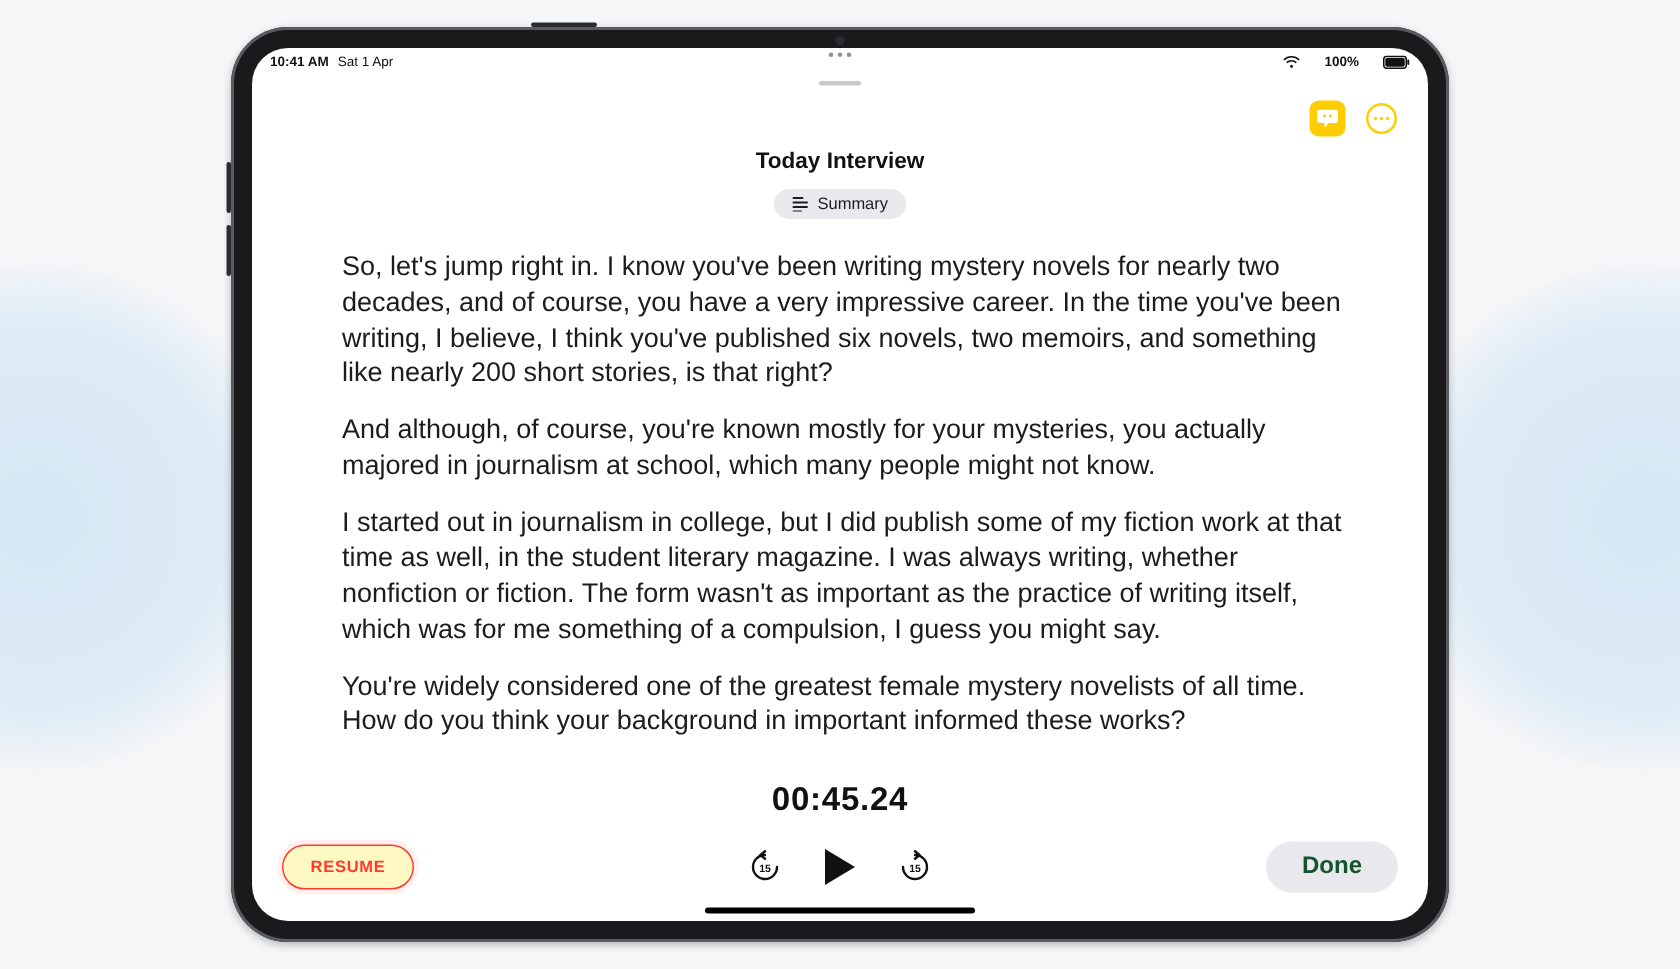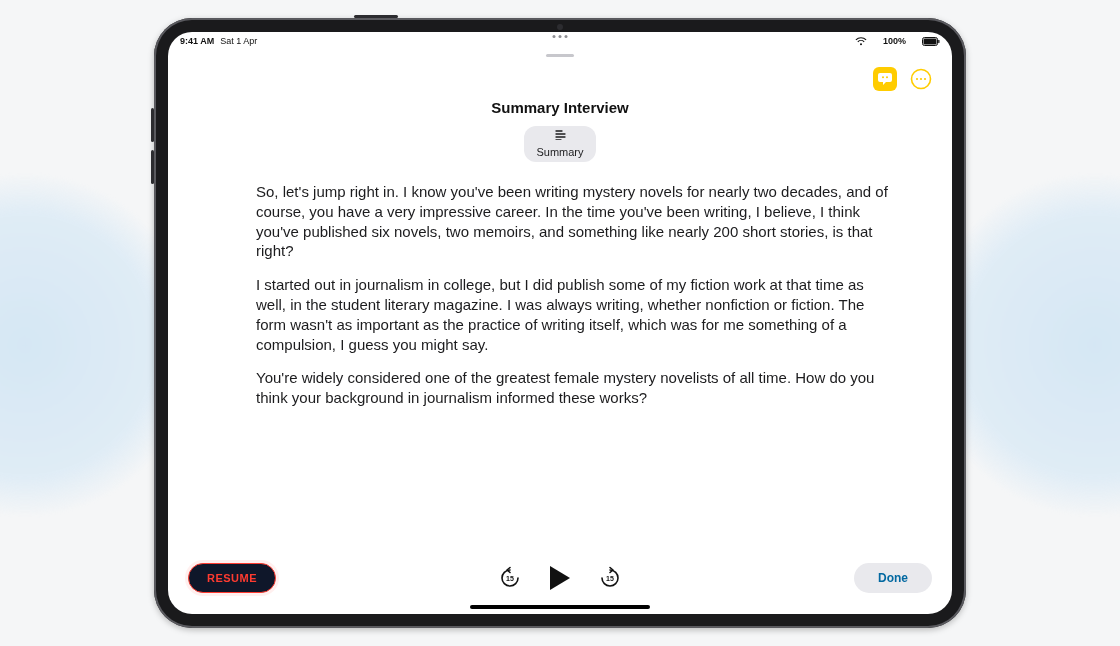--- a/index.html
+++ b/index.html
@@ -132,27 +132,26 @@
     display: inline-flex;
     align-items: center;
     gap: 6px;
     background: #e9e9ed;
     border-radius: 12px;
     padding: 4px 12px;
     margin-top: 10px;
     font-size: 11px;
     color: #1c1c1e;
     cursor: pointer;
-    flex-direction: column;
   }
 
   
   .transcript {
-    padding: 20px 56px 0 88px;
-    font-size: 15px;
+    padding: 20px 56px 0 60px;
+    font-size: 18px;
     color: #1c1c1e;
     line-height: 1.32;
     flex: 1;
     overflow: hidden;
   }
   .transcript p { margin-bottom: 14px; }
 
   
   .footer {
     padding: 0 20px 18px 20px;
@@ -180,38 +179,38 @@
   }
   .skip-btn { width: 26px; height: 26px; }
   .play-btn { width: 30px; height: 30px; }
 
   .resume-btn {
     position: absolute;
     left: 0; top: 50%;
     transform: translateY(-50%);
     border: 1.5px solid #ff3b30;
     border-radius: 18px;
-    background: #0f172a;
+    background: #fef9c3;
     color: #ff3b30;
     font-size: 11px;
     font-weight: 700;
     letter-spacing: 0.5px;
     padding: 8px 18px;
     box-shadow: 0 0 0 3px rgba(255,59,48,0.08);
     cursor: pointer;
   }
   .done-btn {
     position: absolute;
     right: 0; top: 50%;
     transform: translateY(-50%);
     background: #e9e9ed;
     border-radius: 18px;
-    font-size: 12px;
+    font-size: 16px;
     font-weight: 600;
-    color: #0369a1;
+    color: #14532d;
     padding: 8px 24px;
     cursor: pointer;
   }
 
   
   .home-indicator {
     position: absolute;
     bottom: 5px; left: 50%;
     transform: translateX(-50%);
     width: 180px; height: 4px;
@@ -228,21 +227,21 @@
 <div class="device">
   <div class="hw-btn hw-power"></div>
   <div class="hw-btn hw-vol1"></div>
   <div class="hw-btn hw-vol2"></div>
   <div class="camera-dot"></div>
 
   <div class="screen">
 
     <div class="status-bar">
       <div class="status-left">
-        <span>9:41 AM</span>
+        <span>10:41 AM</span>
         <span class="date">Sat 1 Apr</span>
       </div>
       <div class="status-center-dots">
         <span></span>
           <span></span>
           <span></span>
       </div>
       <div class="status-right">
         <span class="wifi-icon">
           <svg width="12" height="9" viewBox="0 0 12 9">
@@ -276,36 +275,38 @@
         <svg width="22" height="22" viewBox="0 0 22 22">
           <circle cx="11" cy="11" r="9.5" fill="none" stroke="#ffcc00" stroke-width="1.6"></circle>
           <circle cx="7" cy="11" r="1.1" fill="#ffcc00"></circle>
           <circle cx="11" cy="11" r="1.1" fill="#ffcc00"></circle>
           <circle cx="15" cy="11" r="1.1" fill="#ffcc00"></circle>
         </svg>
       </div>
     </div>
 
     <div class="title-block">
-      <div class="rec-title">Summary Interview</div>
+      <div class="rec-title">Today Interview</div>
       <div class="summary-pill">
         <svg width="11" height="10" viewBox="0 0 11 10">
           <path d="M1 1h6M1 4h9M1 7h9M1 10h5" stroke="#1c1c1e" stroke-width="1.3" stroke-linecap="round"></path>
         </svg>
         <span>Summary</span>
       </div>
     </div>
 
     <div class="transcript">
       <p>So, let's jump right in. I know you've been writing mystery novels for nearly two decades, and of course, you have a very impressive career. In the time you've been writing, I believe, I think you've published six novels, two memoirs, and something like nearly 200 short stories, is that right?</p>
+      <p>And although, of course, you're known mostly for your mysteries, you actually majored in journalism at school, which many people might not know.</p>
       <p>I started out in journalism in college, but I did publish some of my fiction work at that time as well, in the student literary magazine. I was always writing, whether nonfiction or fiction. The form wasn't as important as the practice of writing itself, which was for me something of a compulsion, I guess you might say.</p>
-      <p>You're widely considered one of the greatest female mystery novelists of all time. How do you think your background in journalism informed these works?</p>
+      <p>You're widely considered one of the greatest female mystery novelists of all time. How do you think your background in important informed these works?</p>
     </div>
 
     <div class="footer">
+      <div class="timecode">00:45.24</div>
 
       <div class="controls-row">
 
         <div class="resume-btn">
           <span>RESUME</span>
         </div>
 
         <div class="skip-btn">
           <svg width="24" height="24" viewBox="0 0 24 24">
             <path d="M12 4a8 8 0 108 8" fill="none" stroke="#111" stroke-width="1.6" stroke-linecap="round"></path>

